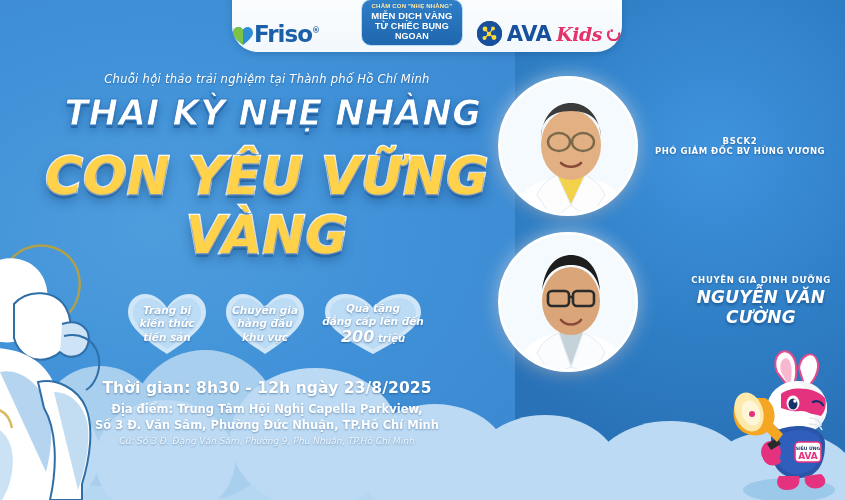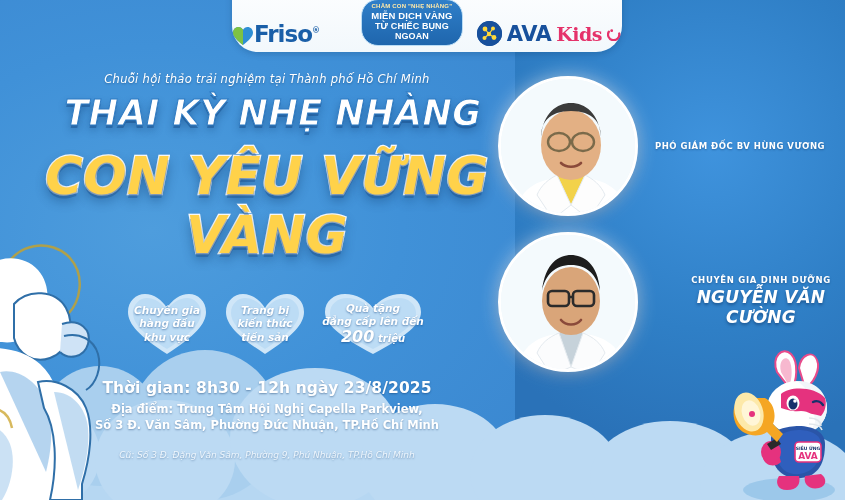--- a/index.html
+++ b/index.html
@@ -45,37 +45,37 @@
   .friso-heart { width:22px; height:20px; position:relative; margin-bottom:-2px; }
   .friso-word {
     font-family:"DejaVu Sans", sans-serif;
     font-size:23px; font-weight:bold; color:#1a5fa8;
     letter-spacing:-1px;
   }
   .friso-word sup { font-size:8px; vertical-align:super; }
   .badge-blue {
     background:linear-gradient(#2f7fc9,#1f66ad);
     border:1px solid #b9dcf5;
-    border-radius:17px;
+    border-radius:10px;
     padding:3px 6px 4px;
     text-align:center; color:#fff;
     width:128px;
     margin-left:28px;
   }
   .badge-blue .l1 { font-size:6px; font-weight:bold; letter-spacing:.2px; color:#ffe9a8; }
   .badge-blue .l2 { font-size:9.5px; font-weight:bold; letter-spacing:.1px; margin-top:1px; }
   .badge-blue .l3 { font-size:9px; font-weight:bold; letter-spacing:.1px; }
   .logo-ava { display:flex; align-items:center; gap:5px; }
   .ava-dot {
     width:25px; height:25px; border-radius:50%;
     background:#17509c; position:relative;
   }
   .ava-text { font-size:21px; font-weight:bold; color:#17509c; letter-spacing:-.5px;
               font-family:"DejaVu Sans", sans-serif; }
-  .ava-kids { font-size:19px; font-weight:bold; color:#e5326a; 
+  .ava-kids { font-size:19px; font-weight:bold; color:#e5326a; font-style:italic;
               font-family:"DejaVu Serif", serif; letter-spacing:-.5px; }
   .ava-smile { width:15px; height:15px; position:relative; }
 
   
   .mother-ill { position:absolute; left:-6px; top:232px; width:118px; height:268px; }
 
   
   .content { position:absolute; left:0; top:72px; width:510px; text-align:center;padding-left:24px; }
   .kicker {
     font-family:"DejaVu Sans", sans-serif;
@@ -121,21 +121,21 @@
   .info .time {
     font-size:15.5px; font-weight:bold; letter-spacing:.1px;
     text-shadow:0 1px 2px rgba(10,50,100,.45);
   }
   .info .place1, .info .place2 {
     font-size:11.5px; font-weight:bold; margin-top:5px;
     text-shadow:0 1px 2px rgba(10,50,100,.4);
   }
   .info .place2 { margin-top:2px; }
   .info .old {
-    font-size:9px; font-style:italic; margin-top:18px; color:#eef6fd;
+    font-size:9px; font-style:italic; margin-top:4px; color:#eef6fd;
     text-shadow:0 1px 2px rgba(10,50,100,.4);
   }
   
   .speaker { position:absolute; display:flex; align-items:center; }
   .sp1 { left:498px; top:76px; }
   .sp2 { left:498px; top:232px;gap:21px; }
   .portrait {
     width:140px; height:140px; border-radius:50%;
     background:#eef6fc;
     border:3px solid #ffffff;
@@ -254,37 +254,37 @@
     <div class="hearts">
 
       <div class="heart-item">
         <div class="heart-shape">
           <svg viewBox="0 0 84 66" width="84" height="66" aria-hidden="true">
             <path d="M42 63 C14 45 3 33 3 21 C3 10 11 3 20 3 C29 3 37 9 42 17 C47 9 55 3 64 3 C73 3 81 10 81 21 C81 33 70 45 42 63 Z" fill="#cfe6f8"></path>
             <path d="M42 58 C18 43 8 32 8 22 C8 13 15 7 22 7 C30 7 37 12 42 19 C47 12 54 7 62 7 C69 7 76 13 76 22 C76 32 66 43 42 58 Z" fill="#bcdcf5"></path>
           </svg>
         </div>
         <div class="heart-text">
-          <span class="row">Chuyên gia</span>
-          <span class="row">hàng đầu</span>
-          <span class="row">khu vực</span>
+          <span class="row">Trang bị</span>
+          <span class="row">kiến thức</span>
+          <span class="row">tiền sản</span>
         </div>
       </div>
 
       <div class="heart-item">
         <div class="heart-shape">
           <svg viewBox="0 0 84 66" width="84" height="66" aria-hidden="true">
             <path d="M42 63 C14 45 3 33 3 21 C3 10 11 3 20 3 C29 3 37 9 42 17 C47 9 55 3 64 3 C73 3 81 10 81 21 C81 33 70 45 42 63 Z" fill="#cfe6f8"></path>
             <path d="M42 58 C18 43 8 32 8 22 C8 13 15 7 22 7 C30 7 37 12 42 19 C47 12 54 7 62 7 C69 7 76 13 76 22 C76 32 66 43 42 58 Z" fill="#bcdcf5"></path>
           </svg>
         </div>
         <div class="heart-text">
-          <span class="row">Trang bị</span>
-          <span class="row">kiến thức</span>
-          <span class="row">tiền sản</span>
+          <span class="row">Chuyên gia</span>
+          <span class="row">hàng đầu</span>
+          <span class="row">khu vực</span>
         </div>
       </div>
 
       <div class="heart-item wide">
         <div class="heart-shape">
           <svg viewBox="0 0 104 66" width="104" height="66" aria-hidden="true">
             <path d="M52 63 C18 45 4 33 4 21 C4 10 13 3 24 3 C35 3 46 9 52 17 C58 9 69 3 80 3 C91 3 100 10 100 21 C100 33 86 45 52 63 Z" fill="#cfe6f8"></path>
             <path d="M52 58 C22 43 9 32 9 22 C9 13 17 7 26 7 C36 7 46 12 52 19 C58 12 68 7 78 7 C87 7 95 13 95 22 C95 32 82 43 52 58 Z" fill="#bcdcf5"></path>
           </svg>
         </div>
@@ -318,20 +318,21 @@
         <path d="M84 96 C92 100 100 106 104 116 L88 140 L70 126 Z" fill="#fdfdfd" stroke="#e3e9ee" stroke-width="1"></path>
         <ellipse cx="70" cy="66" rx="30" ry="35" fill="#e3b084"></ellipse>
         <path d="M40 58 C42 34 56 24 70 24 C84 24 98 34 100 58 C100 44 92 32 70 32 C48 32 40 44 40 58 Z" fill="#3b3b3b"></path>
         <ellipse cx="58" cy="63" rx="11" ry="9" fill="none" stroke="#7a6a4a" stroke-width="2.4"></ellipse>
         <ellipse cx="82" cy="63" rx="11" ry="9" fill="none" stroke="#7a6a4a" stroke-width="2.4"></ellipse>
         <line x1="69" y1="62" x2="71" y2="62" stroke="#7a6a4a" stroke-width="2.4"></line>
         <path d="M60 84 C65 89 75 89 80 84" fill="none" stroke="#8a4a3a" stroke-width="2.6" stroke-linecap="round"></path>
       </svg>
     </div>
     <div class="sp-meta">
+      <div class="sp-role">BSCK2</div>
       <div class="sp-org">PHÓ GIÁM ĐỐC BV HÙNG VƯƠNG</div>
     </div>
   </div>
 
   <div class="speaker sp2">
     <div class="portrait">
       <svg viewBox="0 0 140 140" width="140" height="140" aria-hidden="true">
         <rect width="140" height="140" fill="#f4fafd"></rect>
         <path d="M16 140 C18 110 38 98 70 98 C102 98 122 110 124 140 Z" fill="#ffffff"></path>
         <path d="M58 98 L70 132 L82 98 C76 94 64 94 58 98 Z" fill="#c6d2da"></path>

